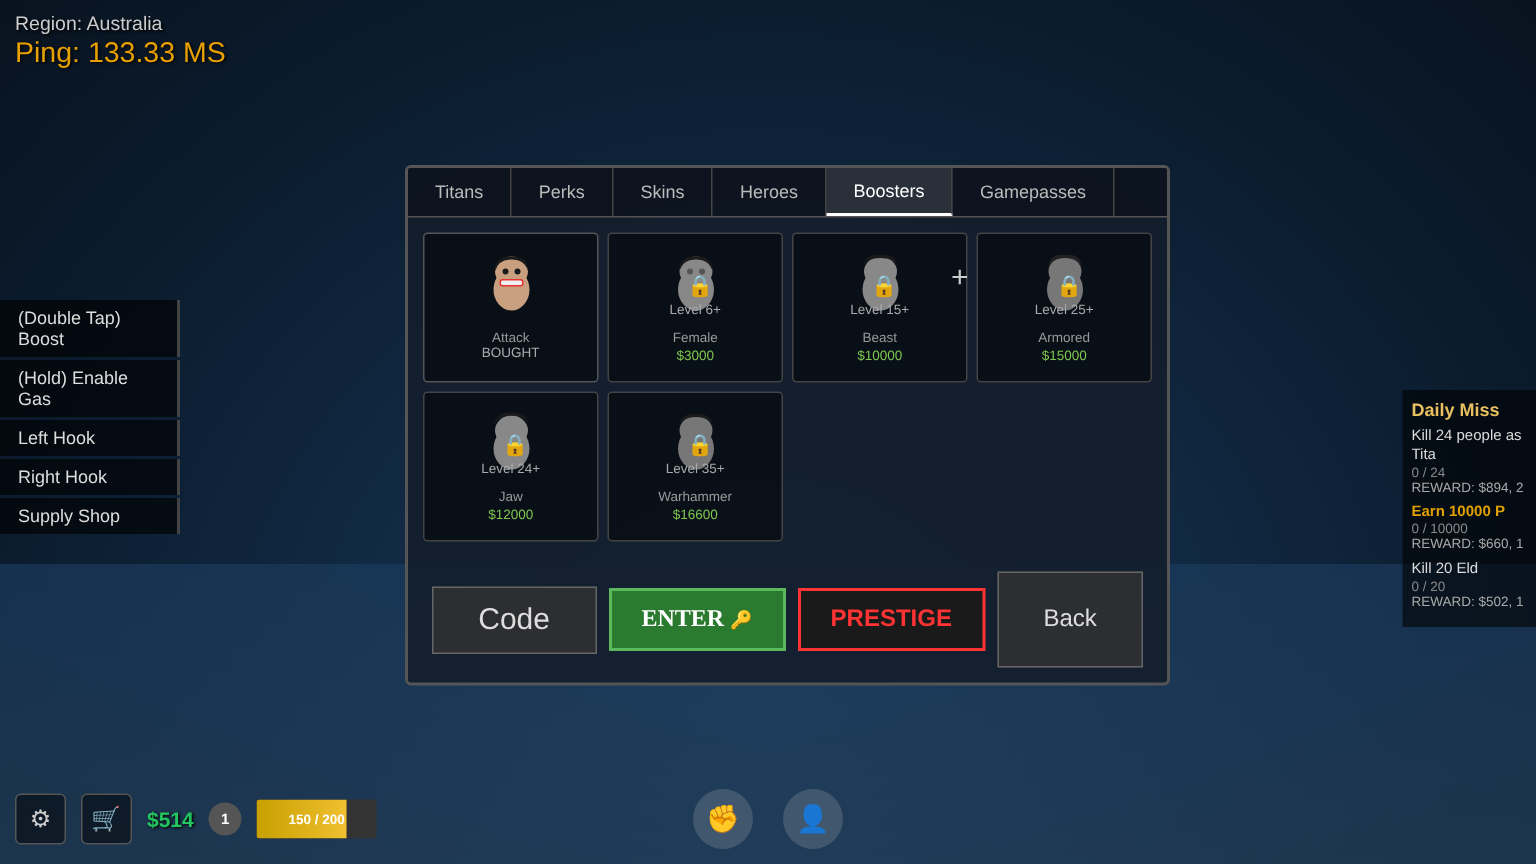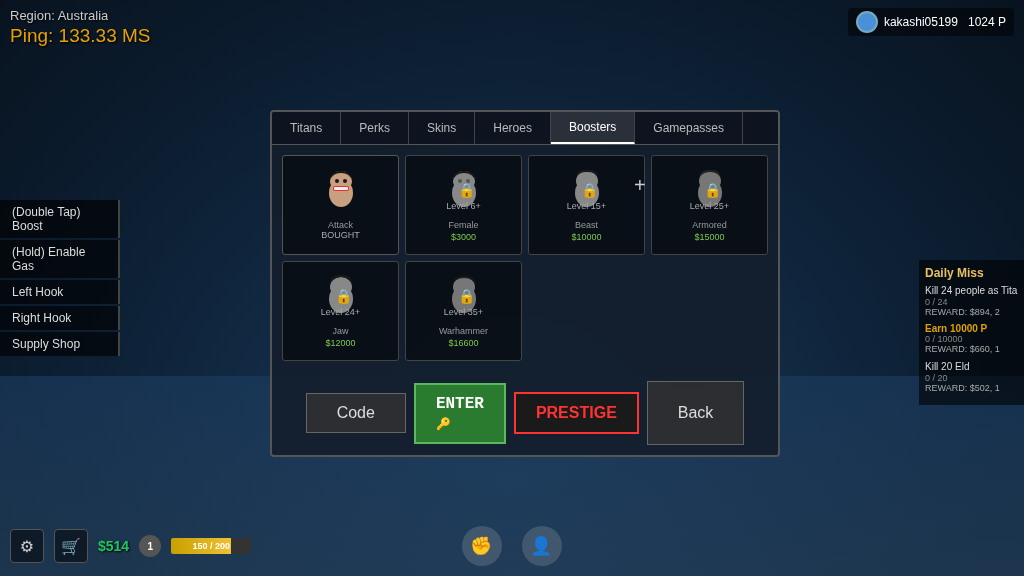--- a/index.html
+++ b/index.html
@@ -208,37 +208,36 @@
       padding: 10px;
       justify-content: center;
       align-items: center;
       gap: 8px;
     }
     .btn-code {
       background: rgba(50,50,50,0.8);
       color: #ddd;
       border: 1px solid #666;
       padding: 10px 30px;
-      font-size: 16px;
+      font-size: 20px;
       cursor: pointer;
       font-family: inherit;
     }
     .btn-enter {
       background: #2a7a30;
       color: #fff;
       border: 2px solid #5cb85c;
       padding: 10px 20px;
       font-size: 16px;
       cursor: pointer;
-      font-family: Liberation Mono, monospace;
+      font-family: Liberation Serif, serif;
       font-weight: bold;
       display: flex;
-      align-items: flex-start;
+      align-items: center;
       gap: 4px;
-      flex-direction: column;
     }
     .btn-prestige {
       background: #1a1a1a;
       color: #ff3333;
       border: 2px solid #ff3333;
       padding: 10px 20px;
       font-size: 16px;
       cursor: pointer;
       font-family: inherit;
       font-weight: bold;
@@ -251,21 +250,21 @@
       font-size: 16px;
       cursor: pointer;
       font-family: inherit;
     }
 
     
     .missions-panel {
       position: absolute;
       top: 260px;
       right: 0;
-      width: 105px;
+      width: 89px;
       background: rgba(0,0,0,0.6);
       padding: 6px;
       overflow: hidden;
     }
     .missions-title {
       color: #e8c060;
       font-size: 12px;
       font-weight: bold;
       margin-bottom: 4px;
     }
@@ -342,21 +341,21 @@
       border-radius: 50%;
       display: flex;
       align-items: center;
       justify-content: center;
       color: #fff;
       font-size: 10px;
       font-weight: bold;
     }
     .xp-bar-container {
       width: 80px;
-      height: 16px;
+      height: 26px;
       background: #333;
       border-radius: 2px;
       overflow: hidden;
       position: relative;
     }
     .xp-bar-fill {
       height: 100%;
       background: linear-gradient(to right, #c8a000, #f0c030);
     }
     .xp-text {
@@ -409,25 +408,20 @@
 </head>
 <body>
 
 <div class="bg"></div>
 <div class="floor"></div>
 
 <div class="top-hud">
   <div class="top-left-info">
     <span class="region-text">Region: Australia</span>
     <span class="ping-text">Ping: 133.33 MS</span>
-  </div>
-  <div class="top-right-info">
-    <div class="avatar-icon"></div>
-    <span class="username-text">kakashi05199</span>
-    <span class="robux-count">1024 P</span>
   </div>
 </div>
 
 <div class="left-sidebar">
   <button class="sidebar-btn">(Double Tap) Boost</button>
   <button class="sidebar-btn">(Hold) Enable Gas</button>
   <button class="sidebar-btn">Left Hook</button>
   <button class="sidebar-btn">Right Hook</button>
   <button class="sidebar-btn">Supply Shop</button>
 </div>

